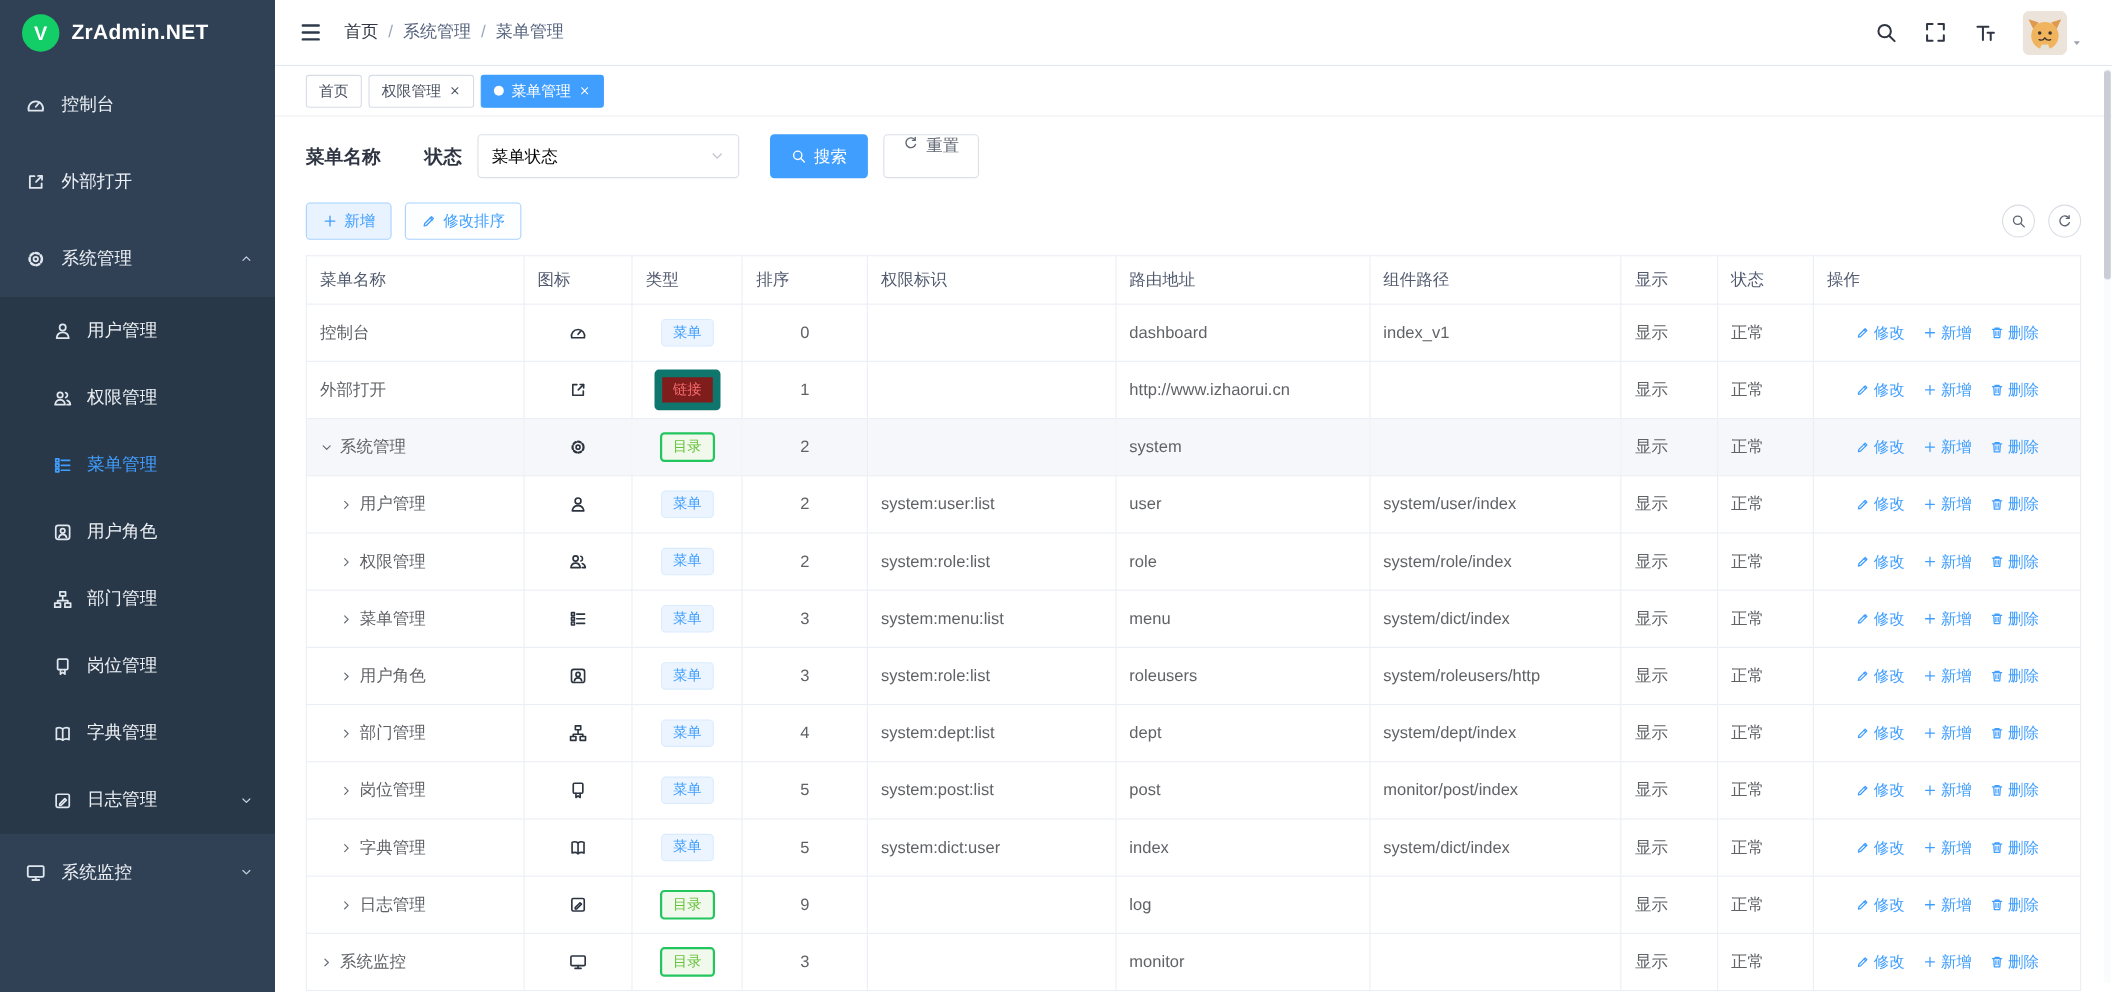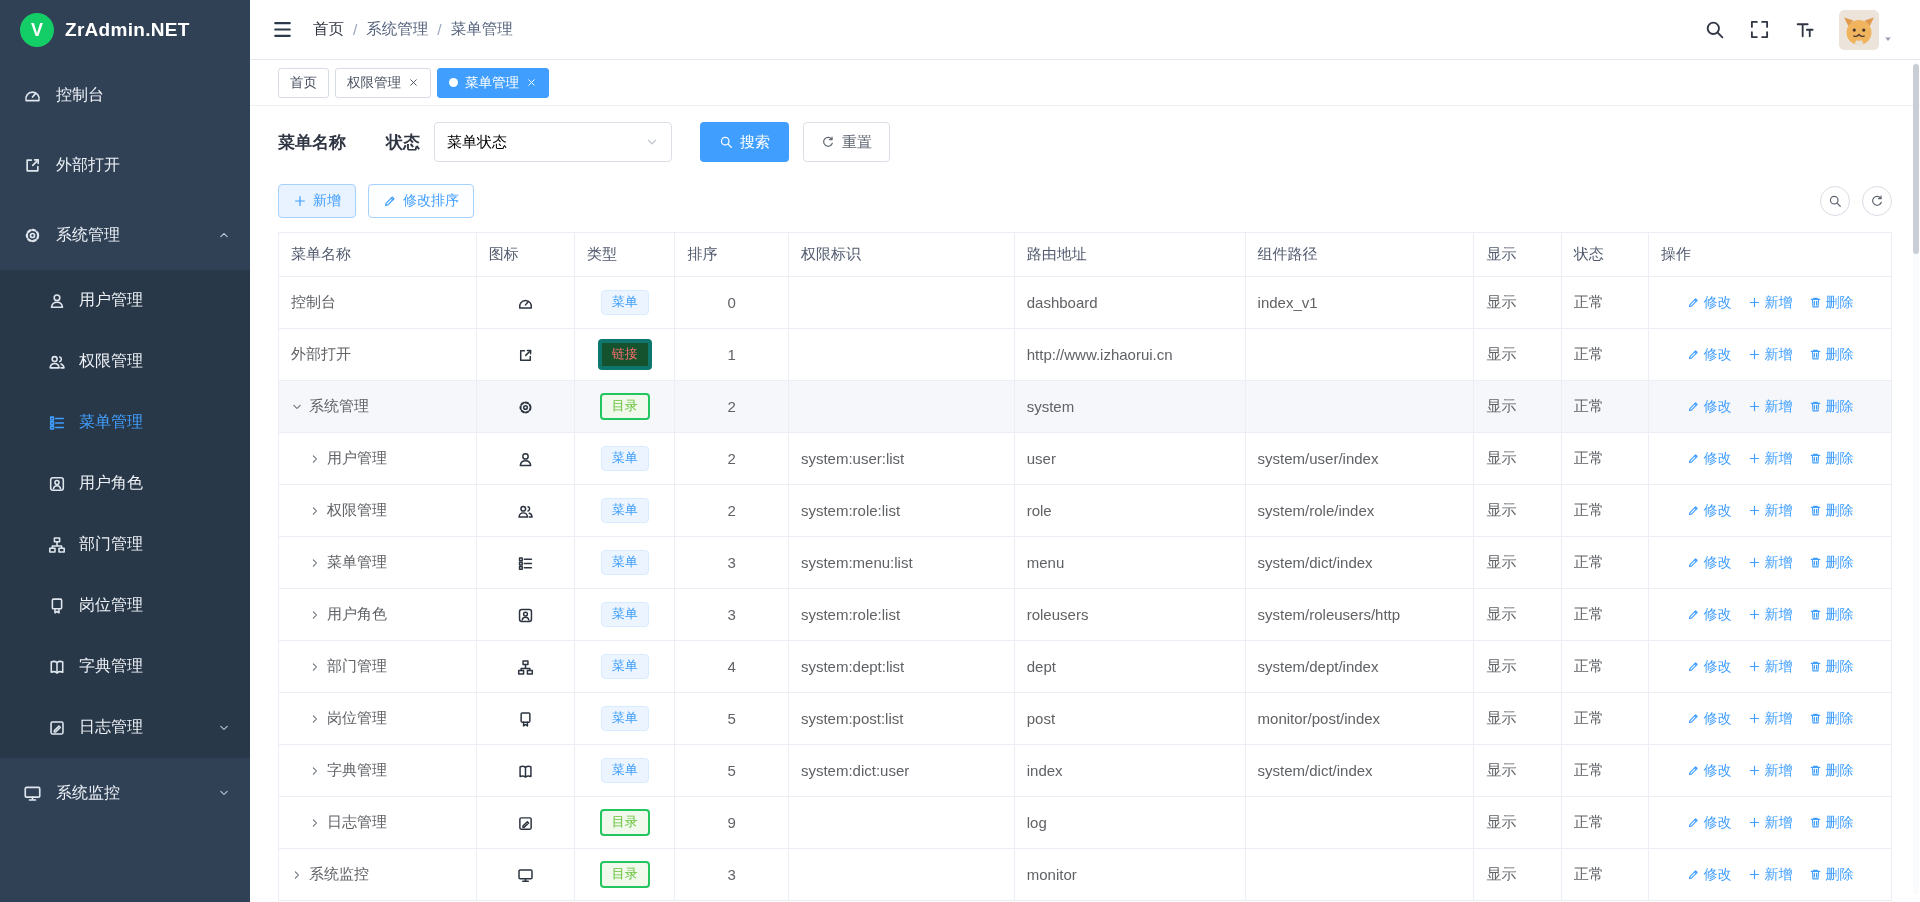--- a/index.html
+++ b/index.html
@@ -47,40 +47,40 @@
 
   .content{padding:0 28px;flex:1;overflow:hidden}
   .filter-row{margin-top:16px;display:flex;align-items:center}
   .f-label{font-weight:bold;font-size:17px;color:#2f3542;margin-right:14px}
   .f-label.status{margin-left:26px}
   .f-input{width:222px;height:40px;border:1px solid #dcdfe6;border-radius:4px;padding:0 13px;font-size:15px;color:#606266;outline:none;font-family:inherit}
   .f-input::placeholder{color:#bfc4cc}
   .f-select{width:238px;height:40px;border:1px solid #dcdfe6;border-radius:4px;padding:16px 12px;display:flex;align-items:center;justify-content:space-between;color:#000000;font-size:15px;cursor:pointer;background:#fff}
   .sel-arrow{width:14px;height:14px;color:#c0c4cc}
   .btn-primary{height:40px;margin-left:28px;padding:0 19px;background:#409eff;color:#fff;border:none;border-radius:4px;font-size:15px;display:inline-flex;align-items:center;gap:7px;cursor:pointer;font-family:inherit}
-  .btn-default{height:40px;margin-left:14px;padding:0 17px;background:#fff;color:#5f6672;border:1px solid #dcdfe6;border-radius:4px;font-size:15px;display:inline-flex;align-items:center;gap:7px;cursor:pointer;font-family:inherit}
+  .btn-default{height:40px;margin-left:14px;padding:0 17px;background:#fff;color:#5f6672;border:1px solid #dcdfe6;border-radius:4px;font-size:15px;display:inline-flex;align-items:flex-start;gap:7px;cursor:pointer;font-family:inherit}
   .btn-ic{width:14px;height:14px}
 
   .toolbar-row{margin-top:22px;display:flex;align-items:center}
   .btn-plain{height:34px;padding:0 14px;border-radius:4px;font-size:14px;display:inline-flex;align-items:center;gap:6px;color:#409eff;cursor:pointer;font-family:inherit}
   .btn-add{background:#e9f3ff;border:1px solid #a6d2ff}
   .btn-sort{background:#fdfeff;border:1px solid #a6d2ff;margin-left:12px}
   .tool-right{margin-left:auto;display:flex;gap:12px}
   .circle-btn{width:30px;height:30px;border-radius:50%;border:1px solid #d9dce3;display:flex;align-items:center;justify-content:center;color:#5f6672;background:#fff;cursor:pointer}
   .circle-btn .ic{width:14px;height:14px}
 
   .menu-table{width:100%;border-collapse:collapse;margin-top:14px;table-layout:fixed}
   .menu-table th,.menu-table td{border:1px solid #ebeef5;padding:0 12px;font-size:15px;overflow:hidden;white-space:nowrap}
   .menu-table th{height:44px;color:#515a6e;font-weight:500;text-align:left;background:#fff}
   .menu-table td{height:52px;color:#606266}
   .t-center{text-align:center}
   tr.hl td{background:#f5f7fa}
   .tag{display:inline-block;padding:3px 10px;border-radius:4px;font-size:13px;line-height:1.3}
   .tag-menu{background:#ecf5ff;color:#409eff;border:1px solid #d9ecff}
-  .tag-link{background:#14532d;color:#f56c6c;border:4px solid #0f766e}
+  .tag-link{background:#7f1d1d;color:#f56c6c;border:7px solid #0f766e}
   .tag-dir{background:#f0f9eb;color:#67c23a;border:2px solid #22c55e}
   .name-wrap{display:flex;align-items:center;gap:6px}
   .tree-arrow{width:12px;height:12px;color:#636a74;cursor:pointer}
   .row-ic{width:17px;height:17px;color:#2c3440;display:inline-flex;vertical-align:middle}
   .ops{display:flex;align-items:center;justify-content:center;gap:16px}
   .op-link{display:inline-flex;align-items:center;gap:4px;color:#409eff;font-size:14px;cursor:pointer}
   .op-link .ic{width:13px;height:13px}
 
   .scrollbar{position:fixed;right:1px;top:62px;width:6px;height:832px;background:#fafbfc;border-radius:3px}
   .scroll-thumb{width:6px;height:190px;background:#c9ced6;border-radius:3px;margin-top:2px;cursor:pointer}

